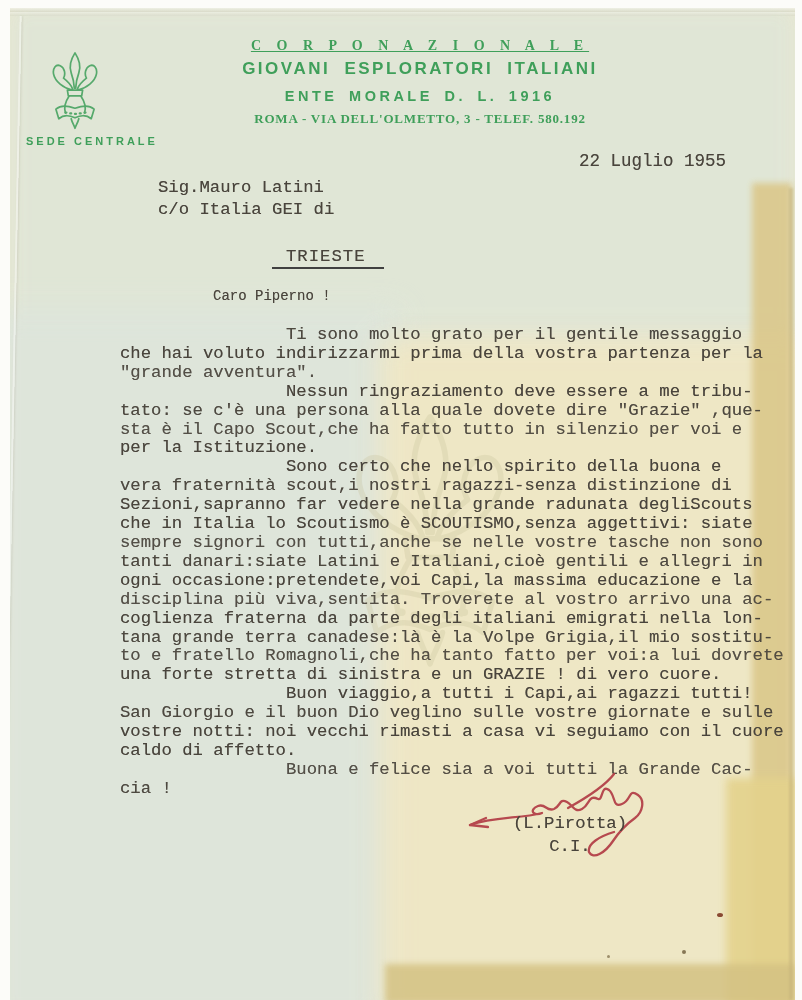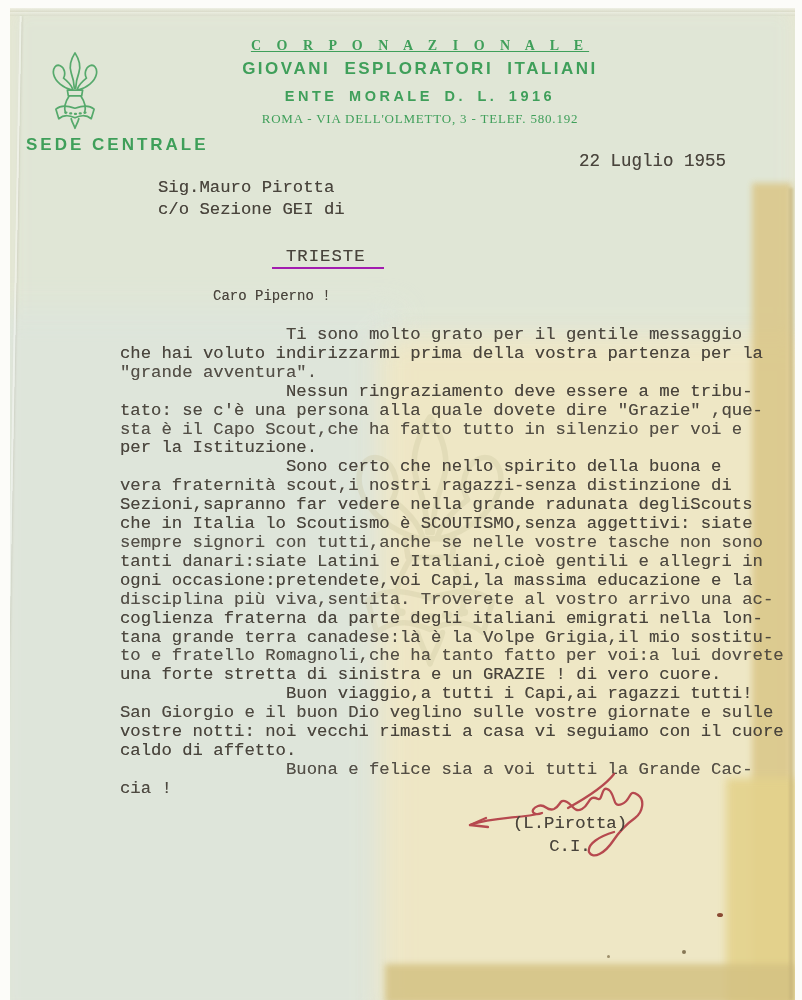--- a/index.html
+++ b/index.html
@@ -33,28 +33,28 @@
   .crease-v{left:372px;top:-6px;width:2px;height:1004px;background:rgba(255,255,255,.5);box-shadow:1px 0 2px rgba(125,120,95,.22);transform:rotate(1.1deg);opacity:.8;}
   .speck{position:absolute;border-radius:50%;}
   .spk1{left:707px;top:905px;width:6px;height:4px;background:#8a4a33;}
   .spk2{left:672px;top:942px;width:4px;height:4px;background:#6b5b38;opacity:.8;}
   .spk3{left:597px;top:947px;width:3px;height:3px;background:#7a6a45;opacity:.7;}
   
   .letterhead{position:absolute;left:160px;top:0;width:500px;text-align:center;color:var(--green);}
   .lh-line1{position:absolute;left:0;top:30px;width:100%;font-family:"Liberation Serif",serif;font-weight:bold;font-size:14px;letter-spacing:6px;white-space:nowrap;text-decoration:underline;}
   .lh-org{position:absolute;left:0;top:51px;width:100%;font-weight:bold;font-size:17px;letter-spacing:2.5px;word-spacing:7px;white-space:nowrap;}
   .lh-sub{position:absolute;left:0;top:80px;width:100%;font-weight:bold;font-size:14.5px;letter-spacing:3.5px;word-spacing:4px;white-space:nowrap;text-align:center;}
-  .lh-addr{position:absolute;left:0;top:103px;width:100%;font-family:"Liberation Serif",serif;font-weight:normal;font-size:13px;letter-spacing:.8px;white-space:nowrap;}
+  .lh-addr{position:absolute;left:0;top:103px;width:100%;font-family:"Liberation Serif",serif;font-weight:bold;font-size:13px;letter-spacing:.8px;white-space:nowrap;}
   .logo{position:absolute;left:34px;top:42px;width:62px;height:84px;color:var(--green);opacity:.85;}
-  .sede{position:absolute;left:16px;top:127px;color:var(--green);font-weight:bold;font-size:17px;letter-spacing:3px;white-space:nowrap;}
+  .sede{position:absolute;left:16px;top:127px;color:var(--green);font-weight:bold;font-size:11px;letter-spacing:3px;white-space:nowrap;}
   
   .tw{font-family:"Liberation Mono","DejaVu Sans Mono",monospace;color:var(--ink);text-shadow:0 0 .5px rgba(73,68,60,.55);}
   .date{position:absolute;left:553px;top:143px;font-size:17.5px;white-space:nowrap;margin-left:16px;}
   .recipient{position:absolute;left:148px;top:169px;font-size:17.3px;line-height:21.5px;white-space:pre;}
-  .city{position:absolute;left:262px;top:239px;font-size:17.3px;letter-spacing:1px;padding:0 18px 1px 14px;border-bottom:2px solid #a21caf;white-space:nowrap;}
+  .city{position:absolute;left:262px;top:239px;font-size:17.3px;letter-spacing:1px;padding:0 18px 1px 14px;border-bottom:2px solid #404040;white-space:nowrap;}
   .salutation{position:absolute;left:203px;top:280px;font-size:14px;white-space:pre;}
   .letter-body{position:absolute;left:110px;top:318px;font-size:17.3px;line-height:18.9px;white-space:pre;}
   .letter-body div:nth-child(3n){opacity:.93;}
   .letter-body div:nth-child(4n+1){opacity:.97;}
   
   .sig-ink{position:absolute;left:452px;top:764px;width:220px;height:100px;color:var(--signature_red);opacity:.92;}
   .sig-name{position:absolute;left:470px;top:806px;width:180px;text-align:center;font-size:17.3px;white-space:nowrap;}
   .sig-title{position:absolute;left:470px;top:829px;width:180px;text-align:center;font-size:17.3px;white-space:nowrap;}
   .watermark{position:absolute;left:320px;top:392px;width:200px;height:290px;color:#c6c199;opacity:.28;}
   svg{display:block;width:100%;height:100%;}
@@ -108,21 +108,21 @@
 
   <div class="letterhead">
     <div class="lh-line1">C O R P O   N A Z I O N A L E</div>
     <div class="lh-org">GIOVANI ESPLORATORI ITALIANI</div>
     <div class="lh-sub">ENTE MORALE D. L. 1916</div>
     <div class="lh-addr">ROMA - VIA DELL'OLMETTO, 3 - TELEF. 580.192</div>
   </div>
 
   <div class="tw date">22 Luglio 1955</div>
 
-  <div class="tw recipient"><div>Sig.Mauro Pirotta</div><div>c/o Sezione GEI di</div></div>
+  <div class="tw recipient"><div>Sig.Mauro Latini</div><div>c/o Italia GEI di</div></div>
   <div class="tw city">TRIESTE</div>
 
   <div class="tw salutation">Caro Piperno !</div>
 
   <div class="tw letter-body"><div>                Ti sono molto grato per il gentile messaggio</div><div>che hai voluto indirizzarmi prima della vostra partenza per la</div><div>"grande avventura".</div><div>                Nessun ringraziamento deve essere a me tribu-</div><div>tato: se c'è una persona alla quale dovete dire "Grazie" ,que-</div><div>sta è il Capo Scout,che ha fatto tutto in silenzio per voi e</div><div>per la Istituzione.</div><div>                Sono certo che nello spirito della buona e</div><div>vera fraternità scout,i nostri ragazzi-senza distinzione di</div><div>Sezioni,sapranno far vedere nella grande radunata degliScouts</div><div>che in Italia lo Scoutismo è SCOUTISMO,senza aggettivi: siate</div><div>sempre signori con tutti,anche se nelle vostre tasche non sono</div><div>tanti danari:siate Latini e Italiani,cioè gentili e allegri in</div><div>ogni occasione:pretendete,voi Capi,la massima educazione e la</div><div>disciplina più viva,sentita. Troverete al vostro arrivo una ac-</div><div>coglienza fraterna da parte degli italiani emigrati nella lon-</div><div>tana grande terra canadese:là è la Volpe Grigia,il mio sostitu-</div><div>to e fratello Romagnoli,che ha tanto fatto per voi:a lui dovrete</div><div>una forte stretta di sinistra e un GRAZIE ! di vero cuore.</div><div>                Buon viaggio,a tutti i Capi,ai ragazzi tutti!</div><div>San Giorgio e il buon Dio veglino sulle vostre giornate e sulle</div><div>vostre notti: noi vecchi rimasti a casa vi seguiamo con il cuore</div><div>caldo di affetto.</div><div>                Buona e felice sia a voi tutti la Grande Cac-</div><div>cia !</div></div>
 
   <div class="sig-ink">
     <svg viewBox="0 0 220 100">
       <g fill="none" stroke="currentColor" stroke-width="2.3" stroke-linecap="round" stroke-linejoin="round">
         <path d="M24 46 L8 53 L26 55"></path>

